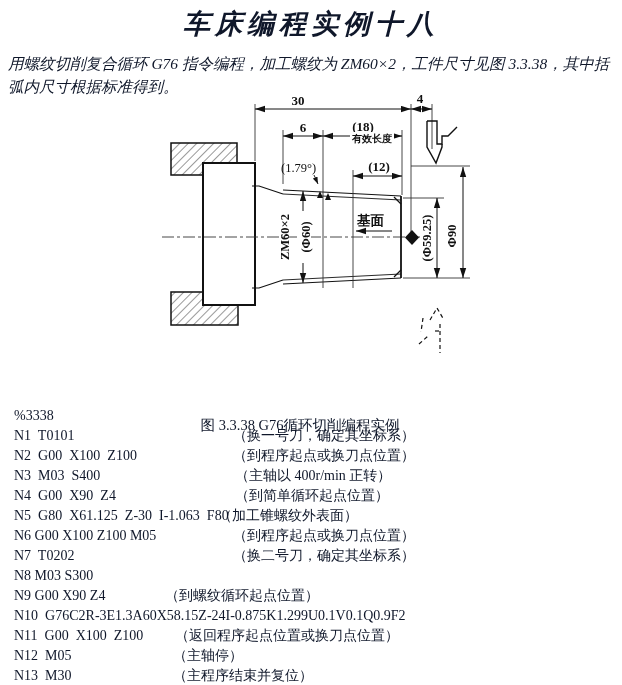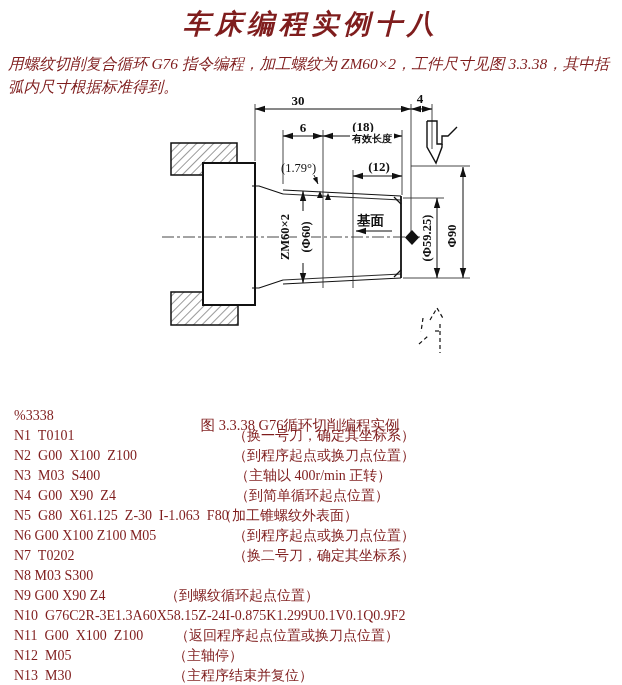--- a/index.html
+++ b/index.html
@@ -1,17 +1,17 @@
 <!DOCTYPE html>
 <html><head>
 <meta charset="utf-8">
 <style>
   html,body{margin:0;padding:0;background:#fff;}
   .page{position:relative;width:622px;height:685px;background:#ffffff;overflow:hidden;
-        font-family:"Liberation Serif","DejaVu Serif",serif;color:#7f1d1d;}
+        font-family:"Liberation Serif","DejaVu Serif",serif;color:#0f172a;}
   .title{position:absolute;top:6px;left:0;width:622px;text-align:center;
          font-size:27px;font-weight:bold;letter-spacing:5px;font-style:italic;}
   .intro{position:absolute;left:8px;top:52px;width:608px;font-size:15.5px;line-height:23px;}
   .intro div{white-space:pre;font-style:italic;}
   .caption{position:absolute;top:368px;left:0;width:600px;text-align:center;font-size:14.5px;margin-top:48px;}
   .figure{position:absolute;left:0;top:86px;width:606px;height:286px;text-align:center;}
   svg text{font-family:"Liberation Serif","DejaVu Serif",serif;fill:#111;}
   .dimtxt{font-size:13px;font-weight:bold;}
   .dimtxt-sm{font-size:10px;font-weight:bold;}
   .rottxt{font-size:12.5px;font-weight:bold;}

